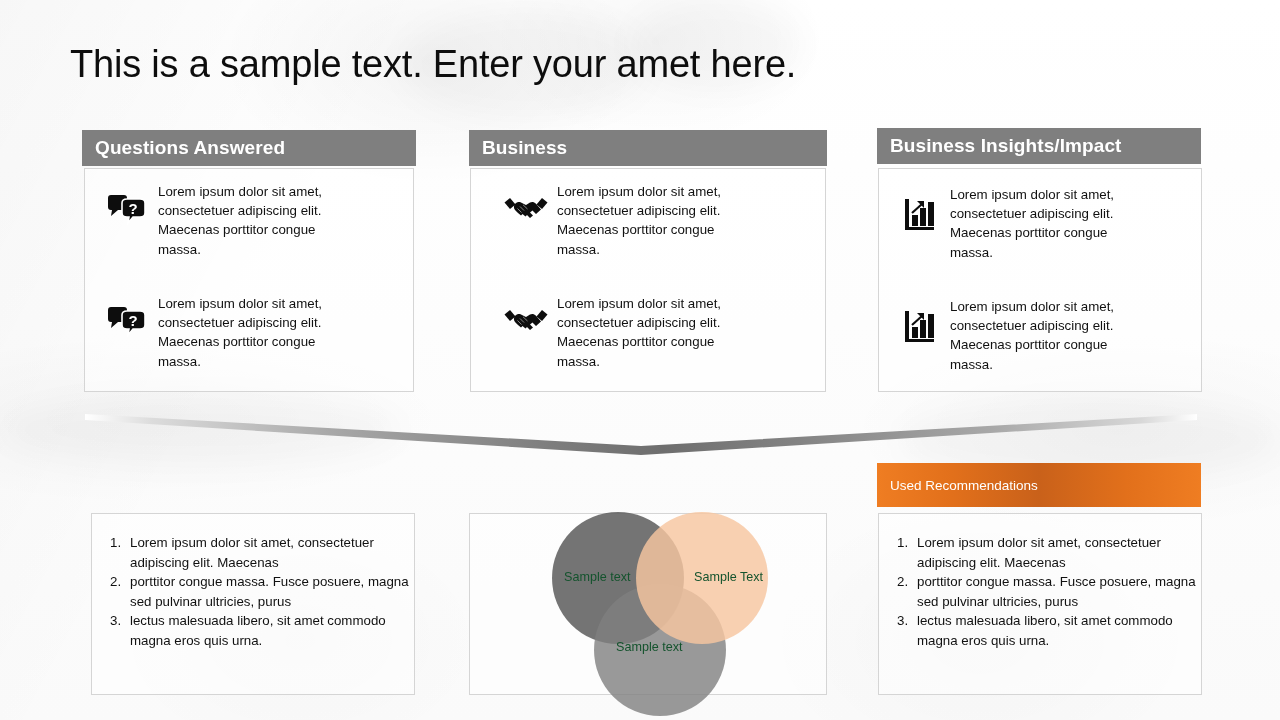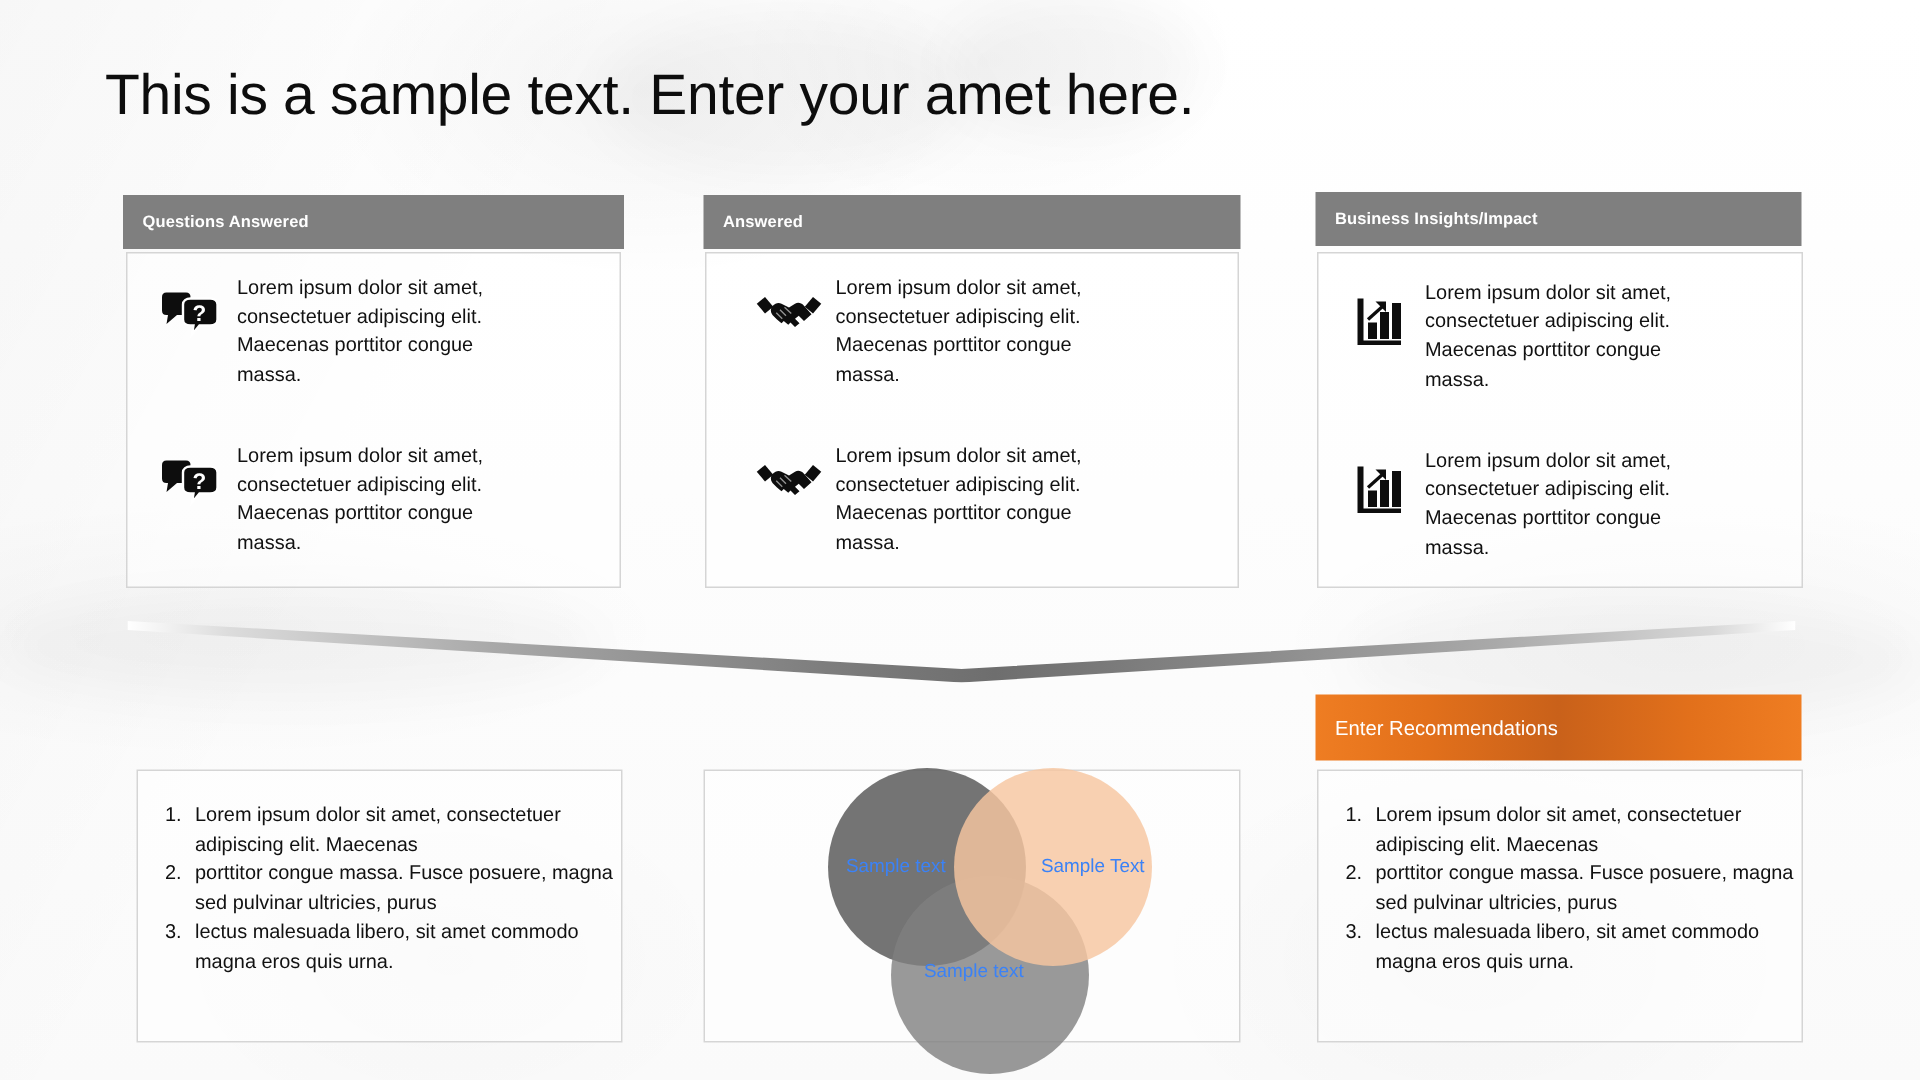--- a/index.html
+++ b/index.html
@@ -62,21 +62,21 @@
   
   .card-header {
     position: absolute;
     display: flex;
     align-items: center;
     color: #ffffff;
     padding-left: 13px;
   }
   .card-header.gray {
     background: #7f7f7f;
-    font-size: 11px;
+    font-size: 19px;
     font-weight: bold;
     letter-spacing: 0.1px;
   }
   .card-header.orange {
     background: linear-gradient(90deg, #ef7d22 0%, #e2701b 23%, #c9611a 50%, #e2701b 77%, #ef7d22 100%);
     font-size: 13.5px;
     font-weight: 400;
   }
 
   .card-body {
@@ -142,21 +142,21 @@
     width: 356px;
     height: 188px;
   }
   .venn-circle {
     position: absolute;
     border-radius: 50%;
     display: flex;
     align-items: center;
     justify-content: center;
     font-size: 12.6px;
-    color: #3b82f6;
+    color: #14532d;
   }
   .venn-a {
     left: 82px; top: 2px; width: 132px; height: 132px;
     background: rgba(97,97,97,0.88);
   }
   .venn-b {
     left: 166px; top: 2px; width: 132px; height: 132px;
     background: rgba(246,198,160,0.82);
   }
   .venn-c {
@@ -204,21 +204,21 @@
       <svg width="42" height="34" viewBox="0 0 42 34" aria-hidden="true">
         <path d="M2,4 C2,2 3,1 5,1 L18,1 C20,1 21,2 21,4 L21,13 C21,15 20,16 18,16 L12,16 L5,22 L6,16 L5,16 C3,16 2,15 2,13 Z" fill="#0d0d0d"></path>
         <path d="M16,9 C16,6.5 18,5 21,5 L34,5 C37,5 39,6.5 39,9 L39,19 C39,21.5 37,23 34,23 L27,23 L22,29 L23,23 L21,23 C18,23 16,21.5 16,19 Z" fill="#0d0d0d" stroke="#ffffff" stroke-width="1.6"></path>
         <text x="27" y="20" font-family="'Liberation Sans',sans-serif" font-size="15" font-weight="bold" fill="#ffffff" text-anchor="middle">?</text>
       </svg>
     </div>
     <div class="row-text">Lorem ipsum dolor sit amet, consectetuer adipiscing elit. Maecenas porttitor congue massa.</div>
   </div>
 
   <div class="card-header gray" style="left:469px; top:130px; width:358px; height:36px;">
-    <span>Answered</span>
+    <span>Business</span>
   </div>
   <div class="card-body" style="left:470px; top:168px; width:356px; height:224px;"></div>
 
   <div class="icon-row" style="left:495px; top:182px; width:320px;">
     <div class="icon-cell">
       <svg width="46" height="30" viewBox="0 0 46 30" aria-hidden="true">
         <path d="M1.5,8.5 L7,4 L12.5,10.5 L7,15 Z" fill="#0d0d0d"></path>
         <path d="M44.5,8.5 L39,4 L33.5,10.5 L39,15 Z" fill="#0d0d0d"></path>
         <path d="M12,10 C14,8 16,7.5 18,8.5 L23,11 L27,8.5 C29,7.4 31,7.8 33,9.8 L38,15.5 L33,20 L29.5,16.5 L27,18.5 L30,21.5 L27,24 L24,21 L22.5,22.5 L19.5,20 L18,21.5 L15,19 L12,16 C10.5,14 10.5,11.7 12,10 Z" fill="#0d0d0d"></path>
         <path d="M17,12.5 L21,16.5 M20,10.8 L24.5,15 M14.5,14.5 L18.5,18.5" stroke="#ffffff" stroke-width="0.9" fill="none" opacity="0.55"></path>
@@ -316,21 +316,21 @@
     </div>
     <div class="venn-circle venn-c">
       <span class="venn-label">Sample text</span>
     </div>
     <div class="venn-circle venn-b">
       <span class="venn-label">Sample Text</span>
     </div>
   </div>
 
   <div class="card-header orange" style="left:877px; top:463px; width:324px; height:44px;">
-    <span>Enter Recommendations</span>
+    <span>Used Recommendations</span>
   </div>
   <div class="card-body" style="left:878px; top:513px; width:324px; height:182px;"></div>
 
   <div class="num-list" style="left:887px; top:533px; width:310px;">
     <div class="num-item">
       <span class="num-marker">1.</span>
       <span class="num-text">Lorem ipsum dolor sit amet, consectetuer adipiscing elit. Maecenas</span>
     </div>
     <div class="num-item">
       <span class="num-marker">2.</span>

